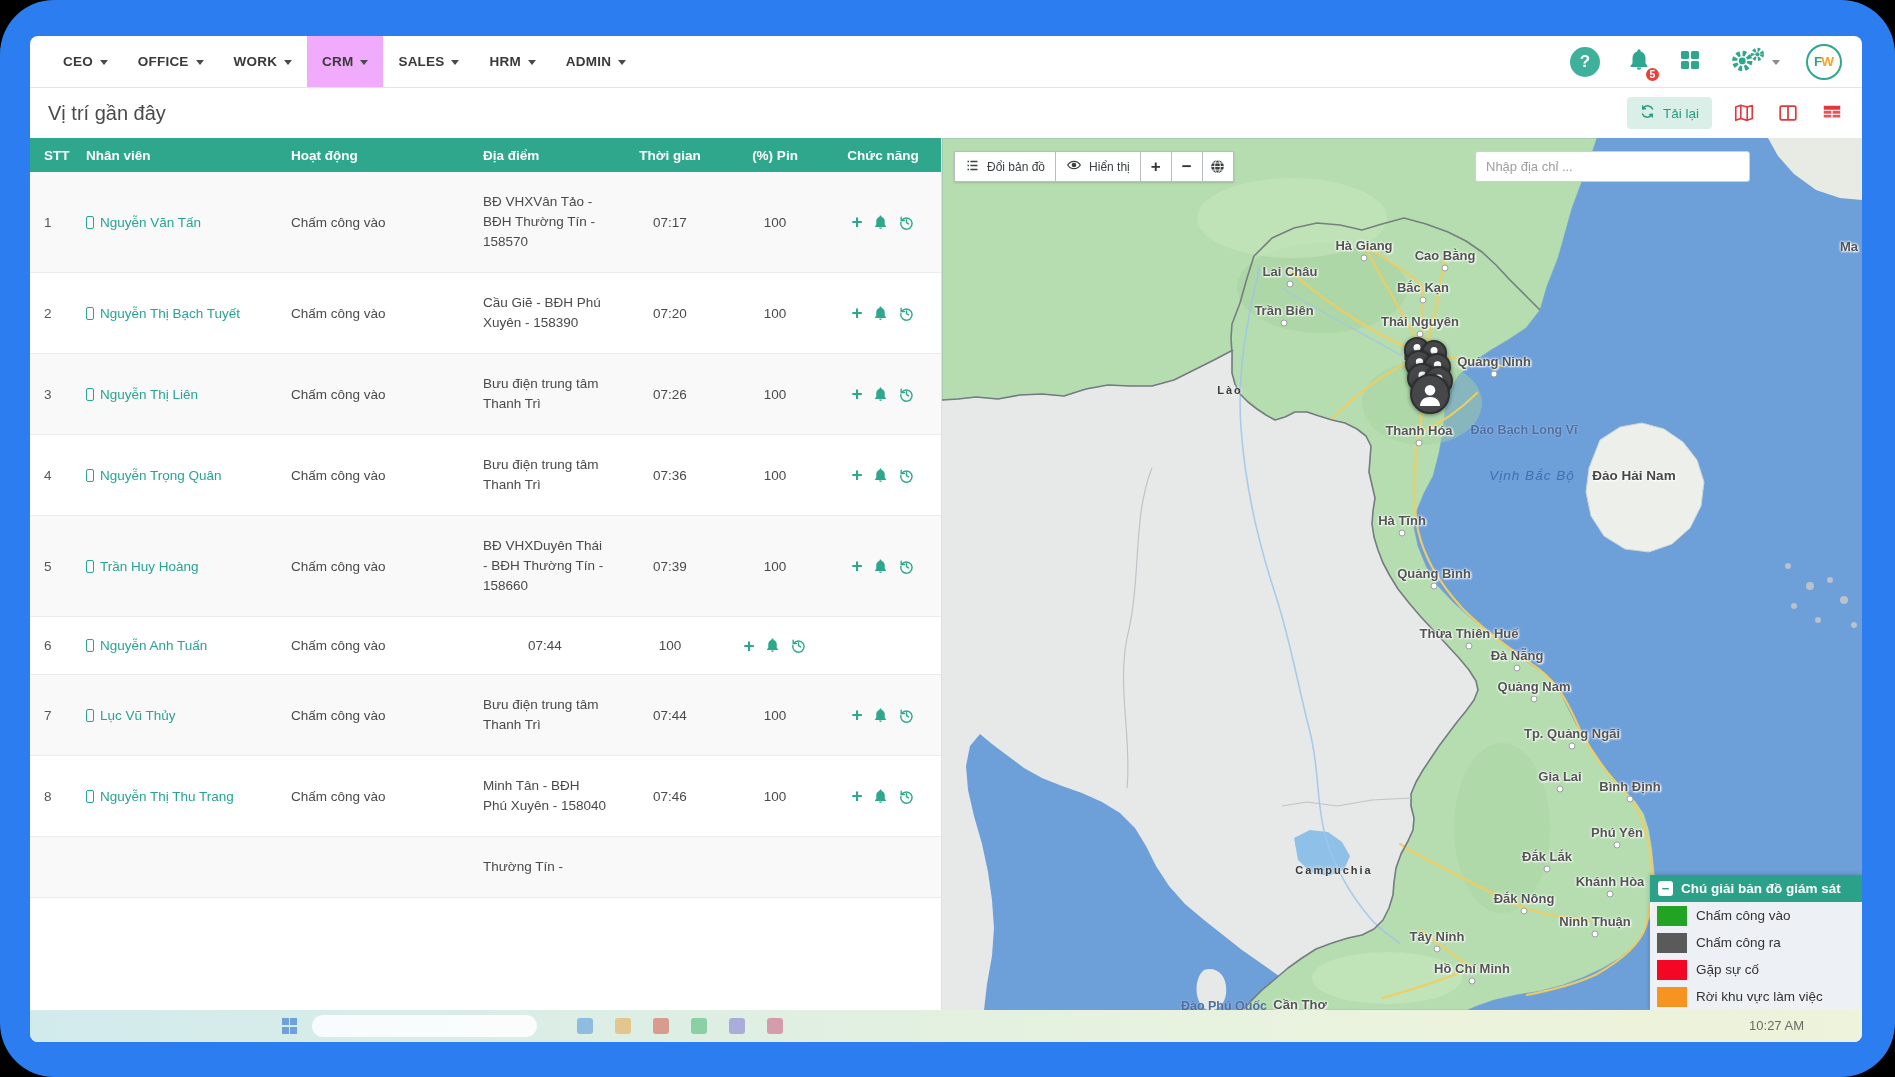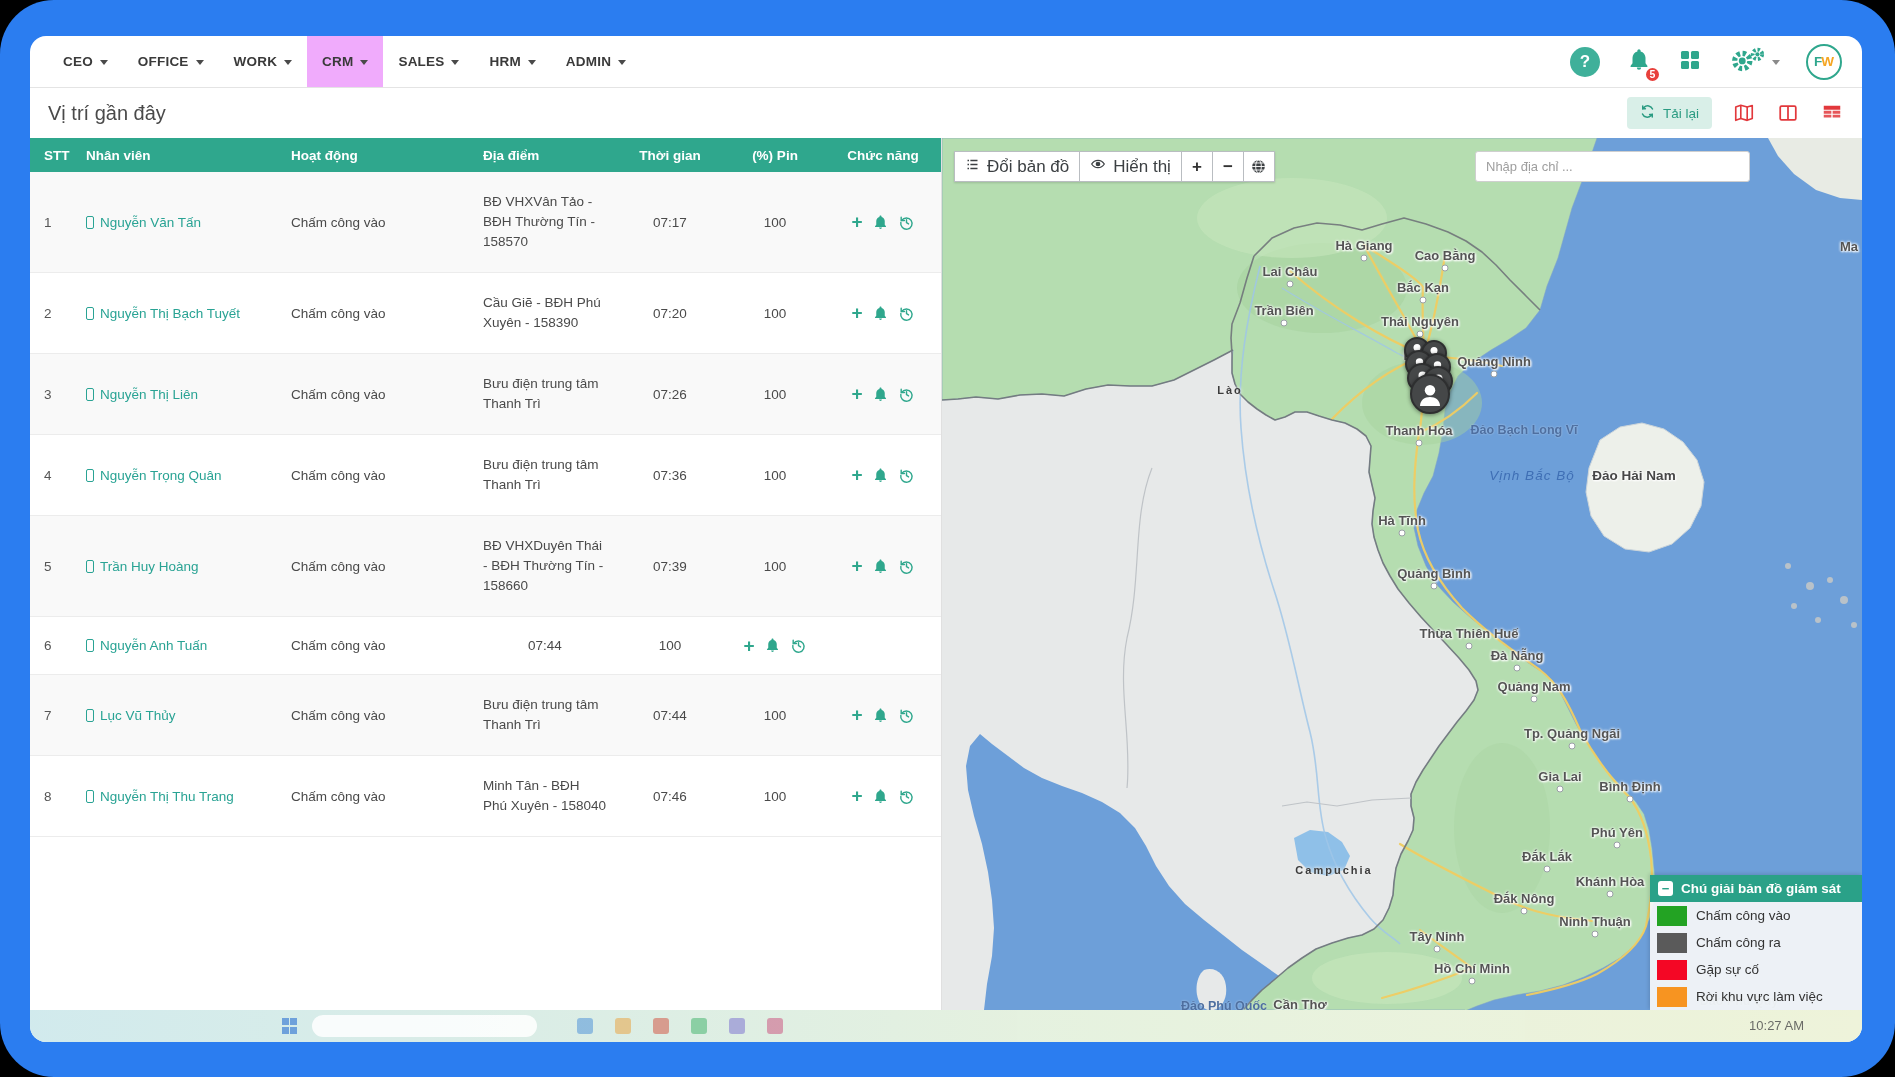--- a/index.html
+++ b/index.html
@@ -1,21 +1,21 @@
 <!DOCTYPE html>
 <html><head>
 <meta charset="utf-8">
 <style>
   html,body{margin:0;padding:0;background:#000;}
   *{box-sizing:border-box;}
   .stage{position:relative;width:1895px;height:1077px;background:#000;overflow:hidden;
          font-family:"Liberation Sans",sans-serif;}
   .frame{position:absolute;inset:0;background:#2b7df0;border-radius:54px;}
   .window{position:absolute;left:30px;top:36px;width:1832px;height:1006px;background:#fff;
-          border-radius:16px;overflow:hidden;display:flex;flex-direction:column;}
+          border-radius:8px;overflow:hidden;display:flex;flex-direction:column;}
 
   
   .navbar{height:52px;display:flex;align-items:stretch;border-bottom:1px solid #e4e4e4;padding:0 14px 0 18px;flex:none;}
   .nav-left{display:flex;align-items:stretch;}
   .nav-item{display:flex;align-items:center;gap:7px;padding:0 15px;cursor:pointer;}
   .nav-item span{font-size:13.5px;font-weight:bold;color:#3a3a3a;letter-spacing:.2px;}
   .nav-item.active{background:#f0abfc;}
   .caret{width:0;height:0;border-left:4.5px solid transparent;border-right:4.5px solid transparent;border-top:5px solid #4a4a4a;margin-top:2px;}
   .nav-right{margin-left:auto;display:flex;align-items:center;gap:26px;padding-right:6px;}
   .help-circle{width:30px;height:30px;border-radius:50%;background:#3fb09a;color:#fff;font-weight:bold;
@@ -64,21 +64,21 @@
   .map-label.country{font-size:11px;color:#3c3c3c;letter-spacing:2px;font-weight:bold;text-shadow:0 0 3px #eee,0 0 4px #eee;}
   .map-label.water{font-style:italic;font-weight:normal;color:#3f6fb5;text-shadow:none;font-size:13.5px;letter-spacing:1px;}
   .map-label.island{color:#4e6fa0;font-size:12.5px;text-shadow:0 0 2px rgba(255,255,255,.5);}
   .map-label.dark{color:#474747;font-size:13.5px;}
   .map-dot{position:absolute;width:7px;height:7px;border-radius:50%;background:#fff;border:1.5px solid #9aa0a6;
            transform:translate(-50%,-50%);z-index:1;}
   .cluster-marker{position:absolute;border-radius:50%;background:#454748;border:2px solid #2e2f30;z-index:3;
                   display:flex;align-items:center;justify-content:center;box-shadow:0 1px 4px rgba(0,0,0,.45);cursor:pointer;}
   .map-toolbar{position:absolute;left:12px;top:13px;display:flex;z-index:4;box-shadow:0 1px 2px rgba(0,0,0,.15);}
   .map-btn{background:#fff;border:1px solid #b9bdc1;border-left-width:0;height:31px;display:flex;align-items:center;gap:7px;
-           padding:0 10px;font-size:17px;color:#3c4043;cursor:pointer;}
+           padding:0 10px;font-size:12px;color:#3c4043;cursor:pointer;}
   .map-btn:first-child{border-left-width:1px;}
   .map-btn.sq{width:31px;justify-content:center;padding:0;font-size:17px;font-weight:bold;color:#333;}
   .map-search{position:absolute;top:13px;right:112px;width:275px;height:31px;z-index:4;background:#fff;
               border:1px solid #cfcfcf;border-radius:3px;padding:0 10px;font-size:13px;color:#444;font-family:"Liberation Sans",sans-serif;}
   .map-search::placeholder{color:#9e9e9e;}
   .legend{position:absolute;right:0;bottom:0;width:212px;z-index:5;font-size:13.5px;box-shadow:-1px -1px 4px rgba(0,0,0,.15);}
   .legend-head{background:#2aa188;color:#fff;display:flex;align-items:center;gap:8px;height:27px;padding:0 8px;font-weight:bold;}
   .legend-min{width:15px;height:15px;background:#fff;border-radius:3px;color:#2aa188;display:flex;align-items:center;
               justify-content:center;font-weight:bold;font-size:13px;line-height:1;cursor:pointer;flex:none;}
   .legend-body{background:rgba(246,247,247,.93);}
@@ -394,20 +394,29 @@
                   </svg>
                 </span>
                 <span class="act">
                   <svg width="17" height="17" viewBox="0 0 24 24" fill="none" stroke="#2fa78d" stroke-width="2" stroke-linecap="round">
                     <path d="M4.5 4.5v4.6h4.6"></path>
                     <path d="M5.2 9.1A8 8 0 1 1 4 12"></path>
                     <path d="M12 8v4.2l2.9 1.8"></path>
                   </svg>
                 </span>
               </div>
+            </div>
+            <div class="trow">
+              <div class="c0"></div>
+              <div class="name-cell"></div>
+              <div></div>
+              <div class="loc">Thường Tín -</div>
+              <div class="ctr"></div>
+              <div class="ctr"></div>
+              <div class="acts"></div>
             </div>
           </div>
       </div>
 
       <div class="map-pane">
         <svg class="map-svg" width="920" height="872" viewBox="0 0 920 872" preserveAspectRatio="none">
           <rect width="920" height="872" fill="#6d9fd9"></rect>
 
           <path fill="#e7e9e9" d="M0,262 L16,261 34,259 56,261 78,257 100,256 122,258 144,251 166,247 188,248 210,248 232,242 252,232 272,222 291,212 290,223 290,235 293,246 298,256 306,264 315,271 324,277 333,282 343,279 353,274 365,274 377,278 390,282 403,285 415,291 424,298 429,308 428,321 427,334 430,347 433,360 431,373 430,386 432,399 436,412 441,425 448,438 456,451 467,465 479,479 492,493 505,507 517,520 527,532 534,543 536,552 532,562 524,573 515,584 506,596 497,608 489,620 481,632 474,644 469,656 469,668 472,680 471,692 466,703 459,716 454,730 452,744 451,757 447,770 441,782 432,791 420,797 406,800 390,805 374,811 360,820 346,830 337,838 320,826 300,812 281,797 262,782 243,766 227,748 214,728 204,708 193,690 178,675 160,664 140,655 120,648 100,640 82,630 66,618 50,606 38,596 28,608 24,628 26,652 32,678 40,706 46,734 50,762 52,790 50,818 45,846 42,872 0,872 Z"></path>
 

